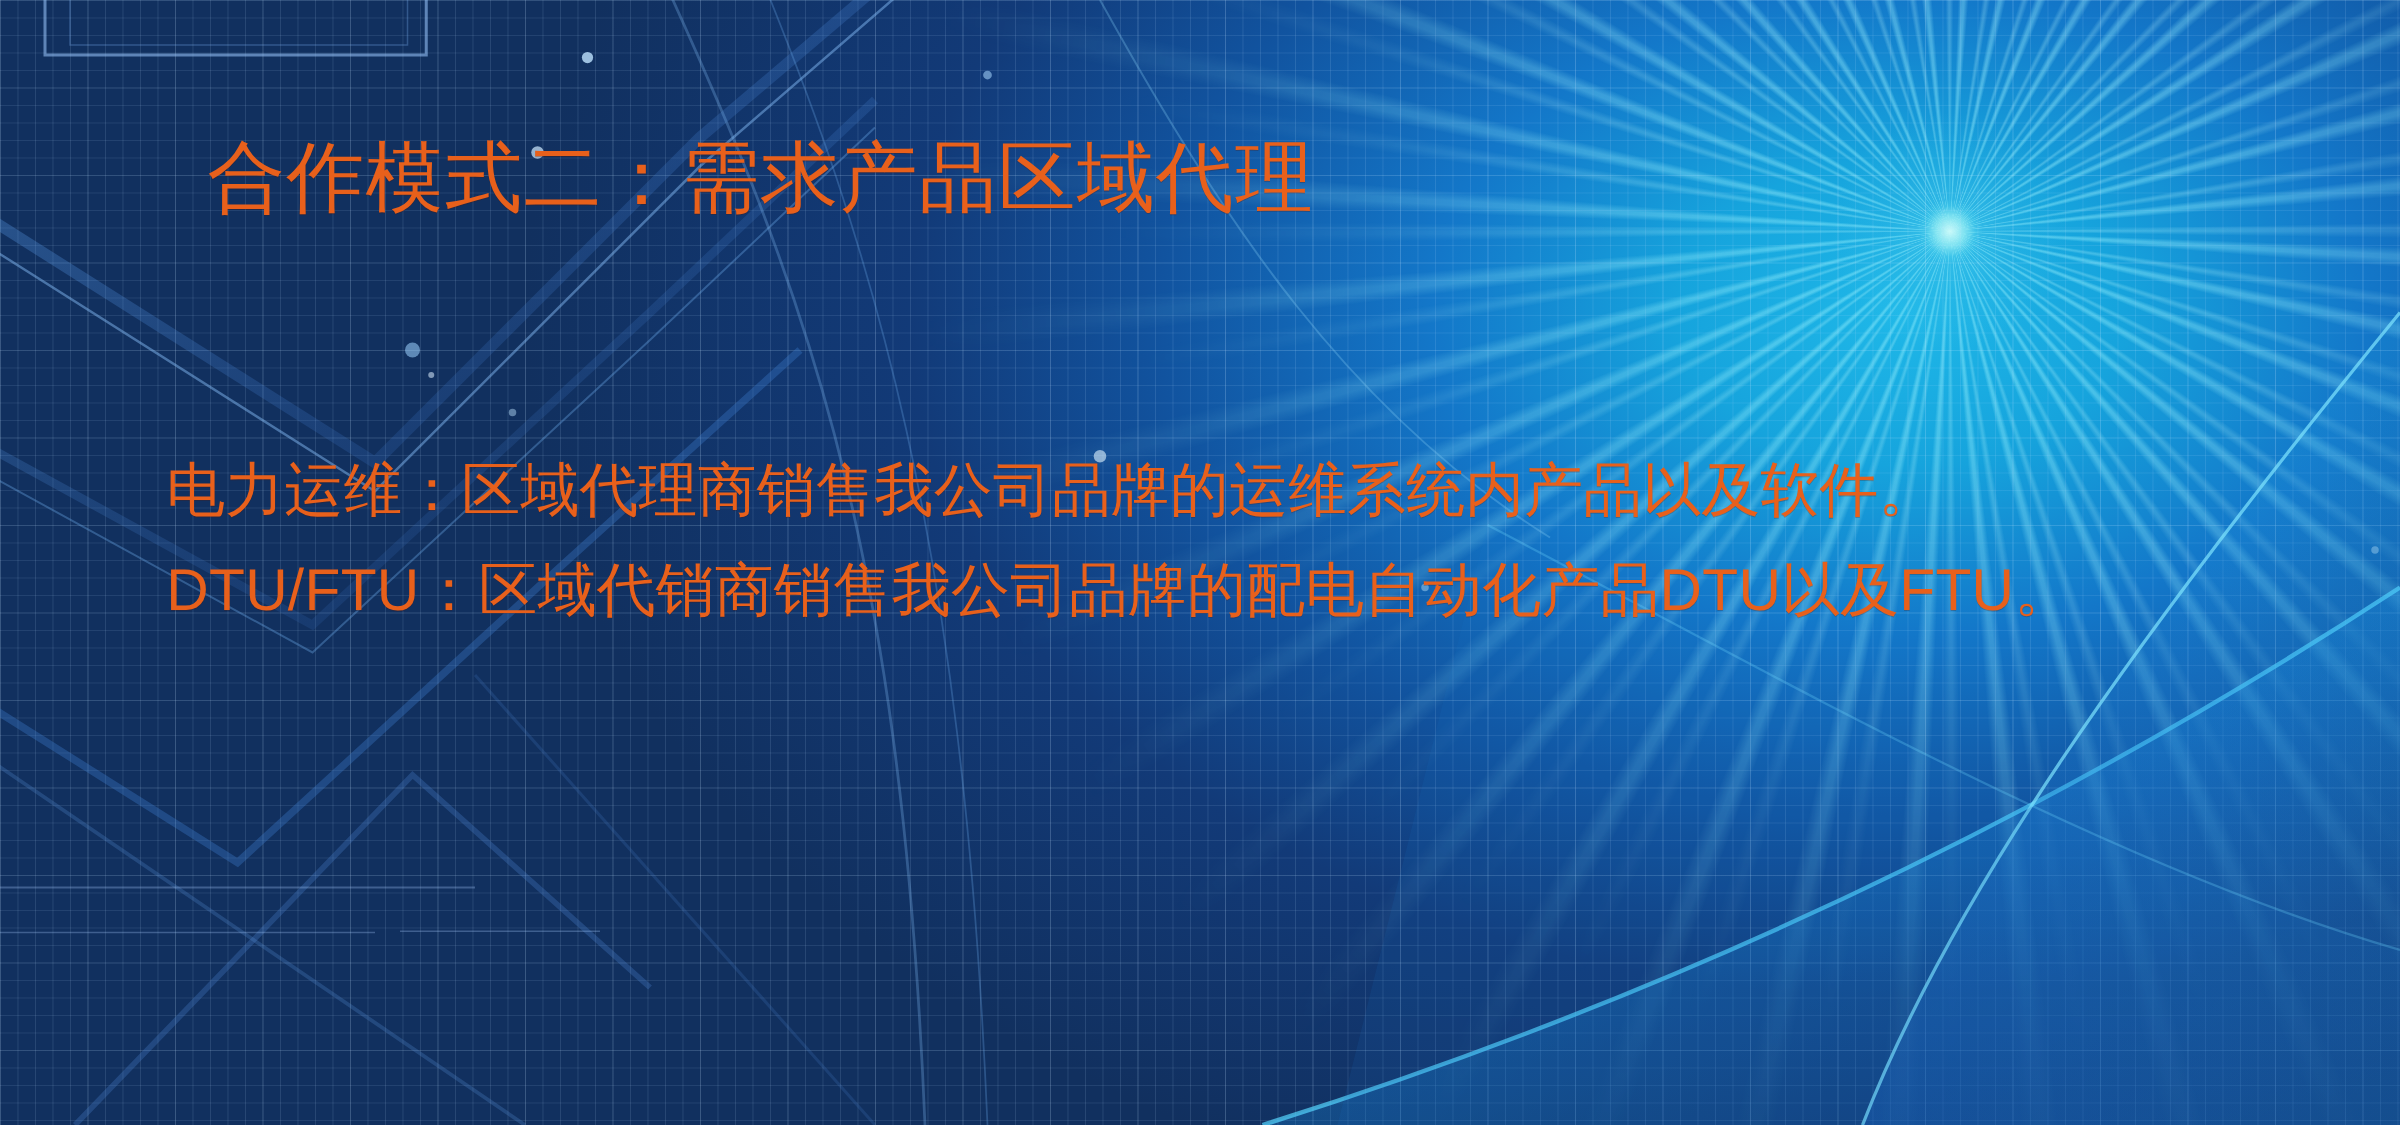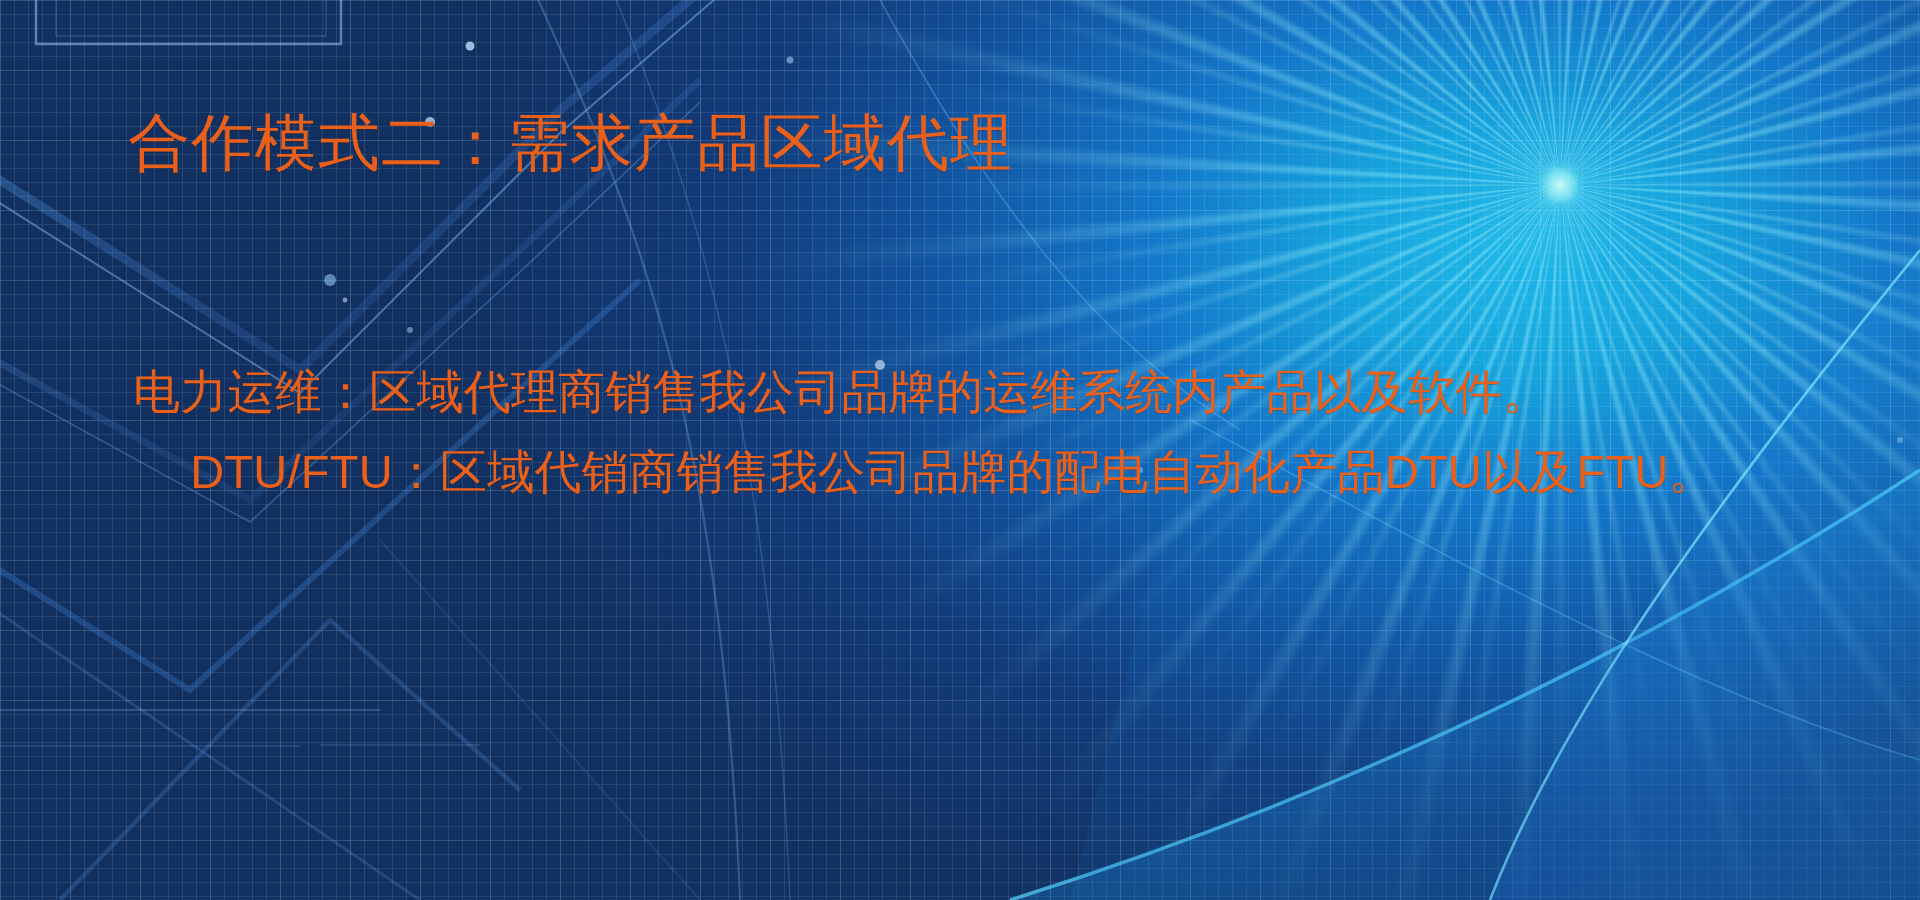--- a/index.html
+++ b/index.html
@@ -83,38 +83,39 @@
   #slide-title{
     position:absolute;
     left:128px; top:110px;
     font-size:62px;
     line-height:1.08;
     color:#e8601b;
     letter-spacing:.02em;
     white-space:nowrap;
     font-weight:400;
     text-shadow:0 1px 0 rgba(90,20,0,.28);
+    padding-left:38px;
   }
 
   #body-block{
     position:absolute;
     left:133px; top:352px;
     width:1640px;
     margin-top:16px;
   }
   .body-line{
     font-size:47px;
     line-height:1.0;
     color:#e8601b;
     white-space:nowrap;
     font-weight:400;
     letter-spacing:.005em;
     text-shadow:0 1px 0 rgba(90,20,0,.25);
   }
-  .body-line + .body-line{margin-top:33px;text-align:center;}
+  .body-line + .body-line{margin-top:33px;}
 </style>
 </head>
 <body>
 
 <div id="slide">
 
   <div class="bg-layer" id="bg-base"></div>
   <div class="bg-layer" id="bg-rays"></div>
   <div class="bg-layer" id="bg-rays2"></div>
   <div class="bg-layer" id="bg-glow"></div>

